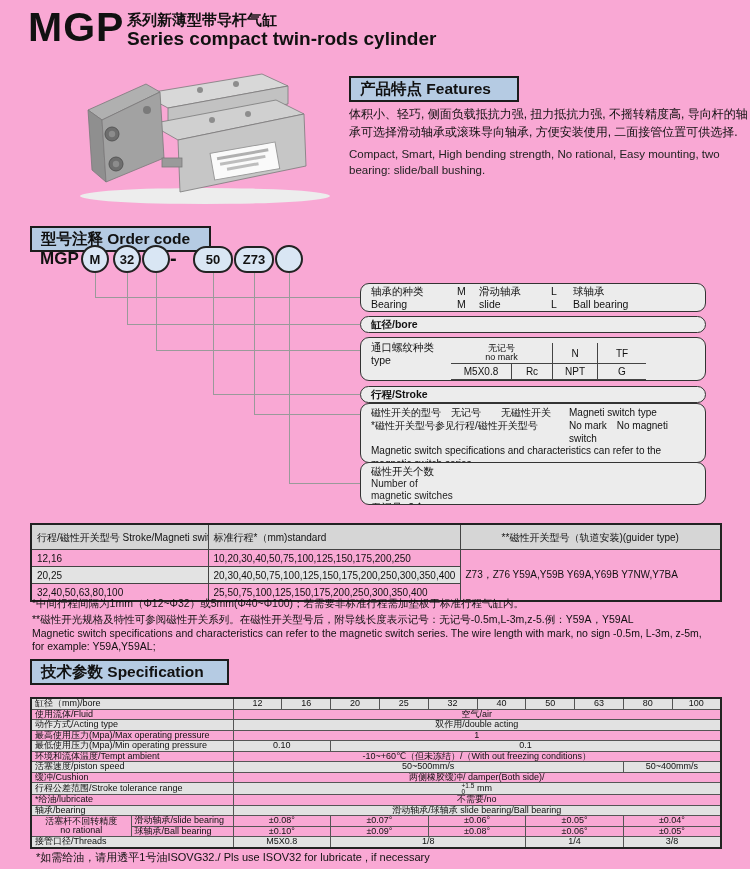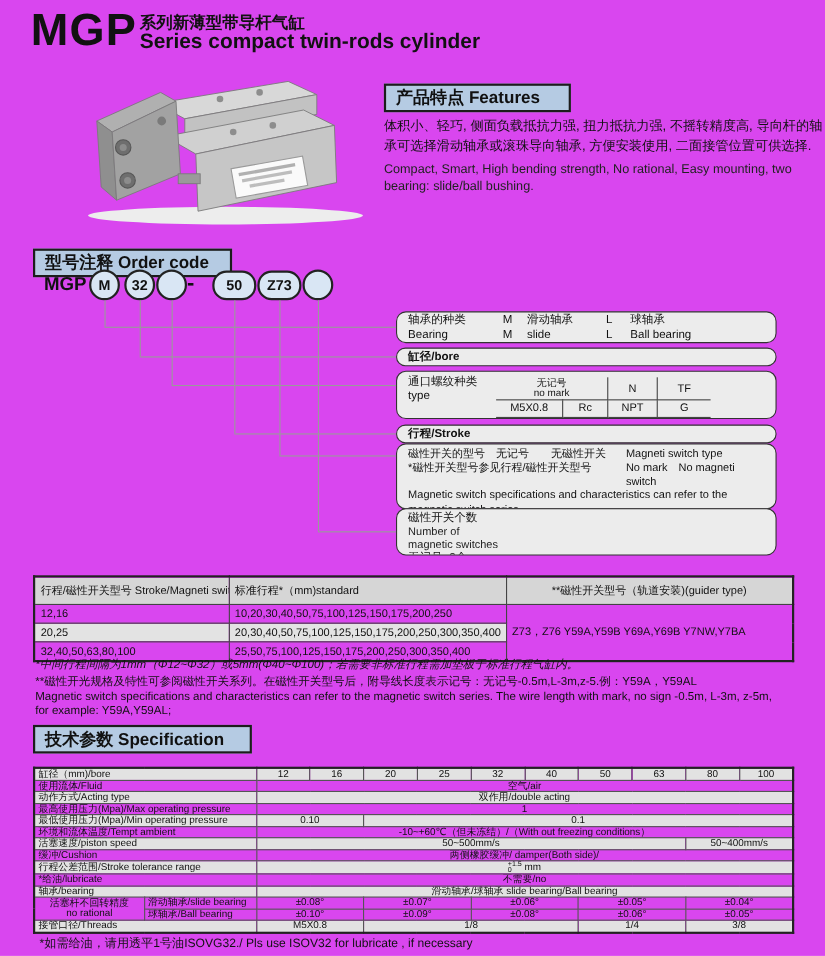--- a/index.html
+++ b/index.html
@@ -1,16 +1,16 @@
 <!DOCTYPE html>
 <html><head>
 <meta charset="utf-8">
 <style>
   html,body{margin:0;padding:0;background:#fff;}
-  .page{position:relative;width:750px;height:869px;background:#d946ef;overflow:hidden;
+  .page{position:relative;width:750px;height:869px;background:#f9a8d4;overflow:hidden;
         font-family:"Liberation Sans","DejaVu Sans",sans-serif;color:#111;}
   .abs{position:absolute;}
   .pre{white-space:pre-line;}
 
   
   .brand{left:28px;top:4px;font-size:41px;font-weight:bold;letter-spacing:1px;}
   .title-cn{left:127px;top:11px;font-size:15px;font-weight:bold;}
   .title-en{left:127px;top:28px;font-size:19px;font-weight:bold;}
 
   
@@ -249,21 +249,21 @@
           <td>20,25</td>
           <td>20,30,40,50,75,100,125,150,175,200,250,300,350,400</td>
         </tr>
         <tr>
           <td>32,40,50,63,80,100</td>
           <td>25,50,75,100,125,150,175,200,250,300,350,400</td>
         </tr>
       </tbody>
   </table>
 
-  <div class="abs note-line" style="top:597px;font-style:italic;">*中间行程间隔为1mm（Φ12~Φ32）或5mm(Φ40~Φ100)；若需要非标准行程需加垫板于标准行程气缸内。</div>
+  <div class="abs note-line" style="top:597px;">*中间行程间隔为1mm（Φ12~Φ32）或5mm(Φ40~Φ100)；若需要非标准行程需加垫板于标准行程气缸内。</div>
   <div class="abs note-line" style="top:613px;">**磁性开光规格及特性可参阅磁性开关系列。在磁性开关型号后，附导线长度表示记号：无记号-0.5m,L-3m,z-5.例：Y59A，Y59AL</div>
   <div class="abs note-line" style="top:627px;">Magnetic switch specifications and characteristics can refer to the magnetic switch series. The wire length with mark, no sign -0.5m, L-3m, z-5m,</div>
   <div class="abs note-line" style="top:640px;">for example: Y59A,Y59AL;</div>
 
   <div class="abs sec-title" style="left:30px;top:659px;width:199px;">技术参数 Specification</div>
 
   <table class="spec-table">
     <colgroup>
       <col style="width:100px;">
         <col style="width:102px;">

